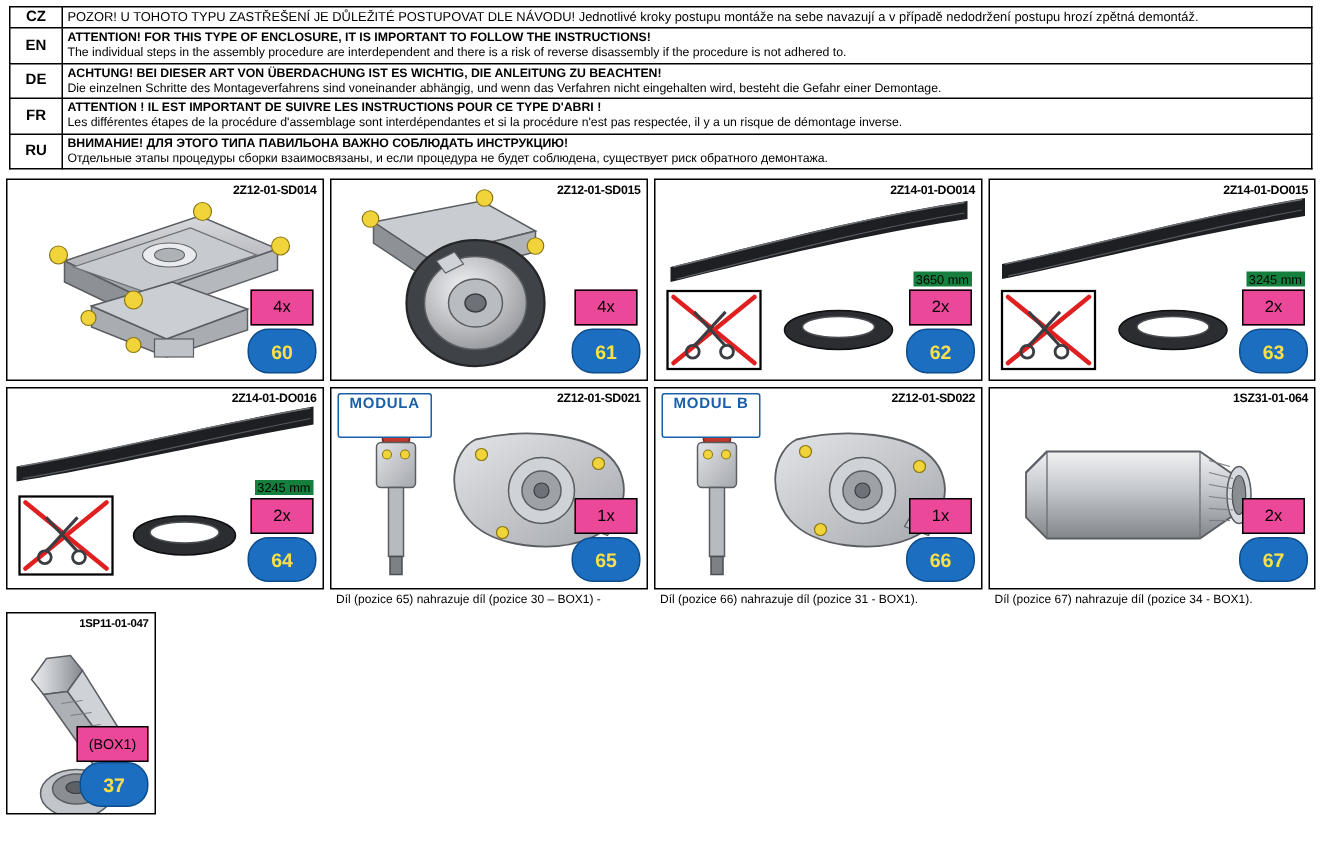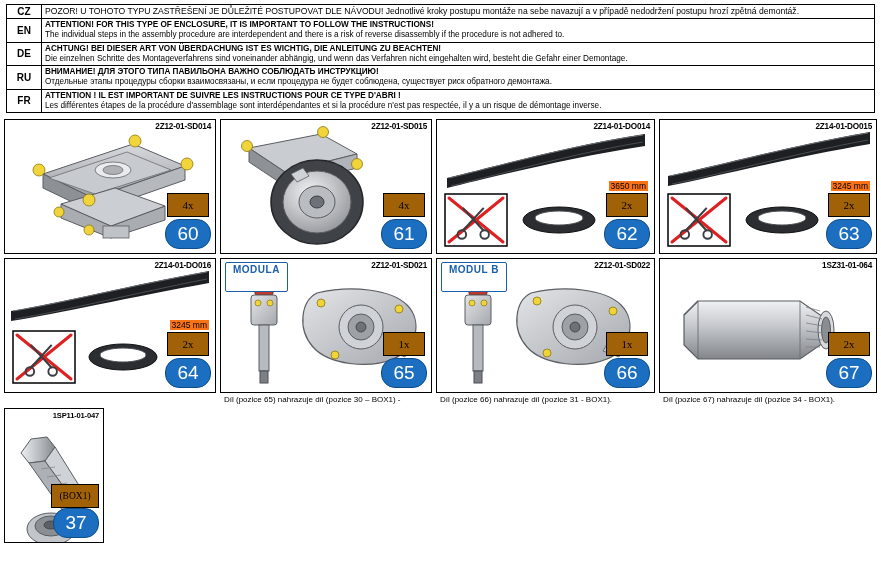--- a/index.html
+++ b/index.html
@@ -101,49 +101,48 @@
     z-index: 5;
     letter-spacing: 0.5px;
   }
   .qty {
     position: absolute;
     right: 6px;
     bottom: 36px;
     width: 40px;
     height: 22px;
     border: 1px solid #000;
-    background: #a16207;
+    background: #ec4899;
     font-size: 11px;
     display: flex;
     align-items: center;
     justify-content: center;
     z-index: 6;
-    font-family: Liberation Serif, serif;
   }
   .mm {
     position: absolute;
     right: 6px;
     bottom: 62px;
     font-size: 8.5px;
-    background: #f97316;
+    background: #15803d;
     padding: 0 2px;
     z-index: 6;
   }
   .badge {
     position: absolute;
     right: 4px;
     bottom: 4px;
     width: 44px;
     height: 28px;
     border-radius: 14px / 14px;
     background: #1c6fc0;
     border: 1px solid #0d4d8c;
-    color: #ffffff;
-    font-size: 19px;
-    font-weight: normal;
+    color: #fde047;
+    font-size: 13px;
+    font-weight: bold;
     display: flex;
     align-items: center;
     justify-content: center;
     z-index: 7;
   }
   .note {
     font-size: 8px;
     margin-top: 2px;
     padding-left: 4px;
     white-space: nowrap;
@@ -177,31 +176,31 @@
       </td>
     </tr>
     <tr>
       <td class="warn-lang">DE</td>
       <td class="warn-text">
         <span class="warn-head">ACHTUNG! BEI DIESER ART VON ÜBERDACHUNG IST ES WICHTIG, DIE ANLEITUNG ZU BEACHTEN!</span>
         <span class="warn-body">Die einzelnen Schritte des Montageverfahrens sind voneinander abhängig, und wenn das Verfahren nicht eingehalten wird, besteht die Gefahr einer Demontage.</span>
       </td>
     </tr>
     <tr>
+      <td class="warn-lang">FR</td>
+      <td class="warn-text">
+        <span class="warn-head">ATTENTION ! IL EST IMPORTANT DE SUIVRE LES INSTRUCTIONS POUR CE TYPE D'ABRI !</span>
+        <span class="warn-body">Les différentes étapes de la procédure d'assemblage sont interdépendantes et si la procédure n'est pas respectée, il y a un risque de démontage inverse.</span>
+      </td>
+    </tr>
+    <tr>
       <td class="warn-lang">RU</td>
       <td class="warn-text">
         <span class="warn-head">ВНИМАНИЕ! ДЛЯ ЭТОГО ТИПА ПАВИЛЬОНА ВАЖНО СОБЛЮДАТЬ ИНСТРУКЦИЮ!</span>
         <span class="warn-body">Отдельные этапы процедуры сборки взаимосвязаны, и если процедура не будет соблюдена, существует риск обратного демонтажа.</span>
-      </td>
-    </tr>
-    <tr>
-      <td class="warn-lang">FR</td>
-      <td class="warn-text">
-        <span class="warn-head">ATTENTION ! IL EST IMPORTANT DE SUIVRE LES INSTRUCTIONS POUR CE TYPE D'ABRI !</span>
-        <span class="warn-body">Les différentes étapes de la procédure d'assemblage sont interdépendantes et si la procédure n'est pas respectée, il y a un risque de démontage inverse.</span>
       </td>
     </tr>
   </tbody>
 </table>
 
 <div class="grid">
 
   <div class="grid-row">
 
     <div class="cell-wrap" style="width:212px;">

